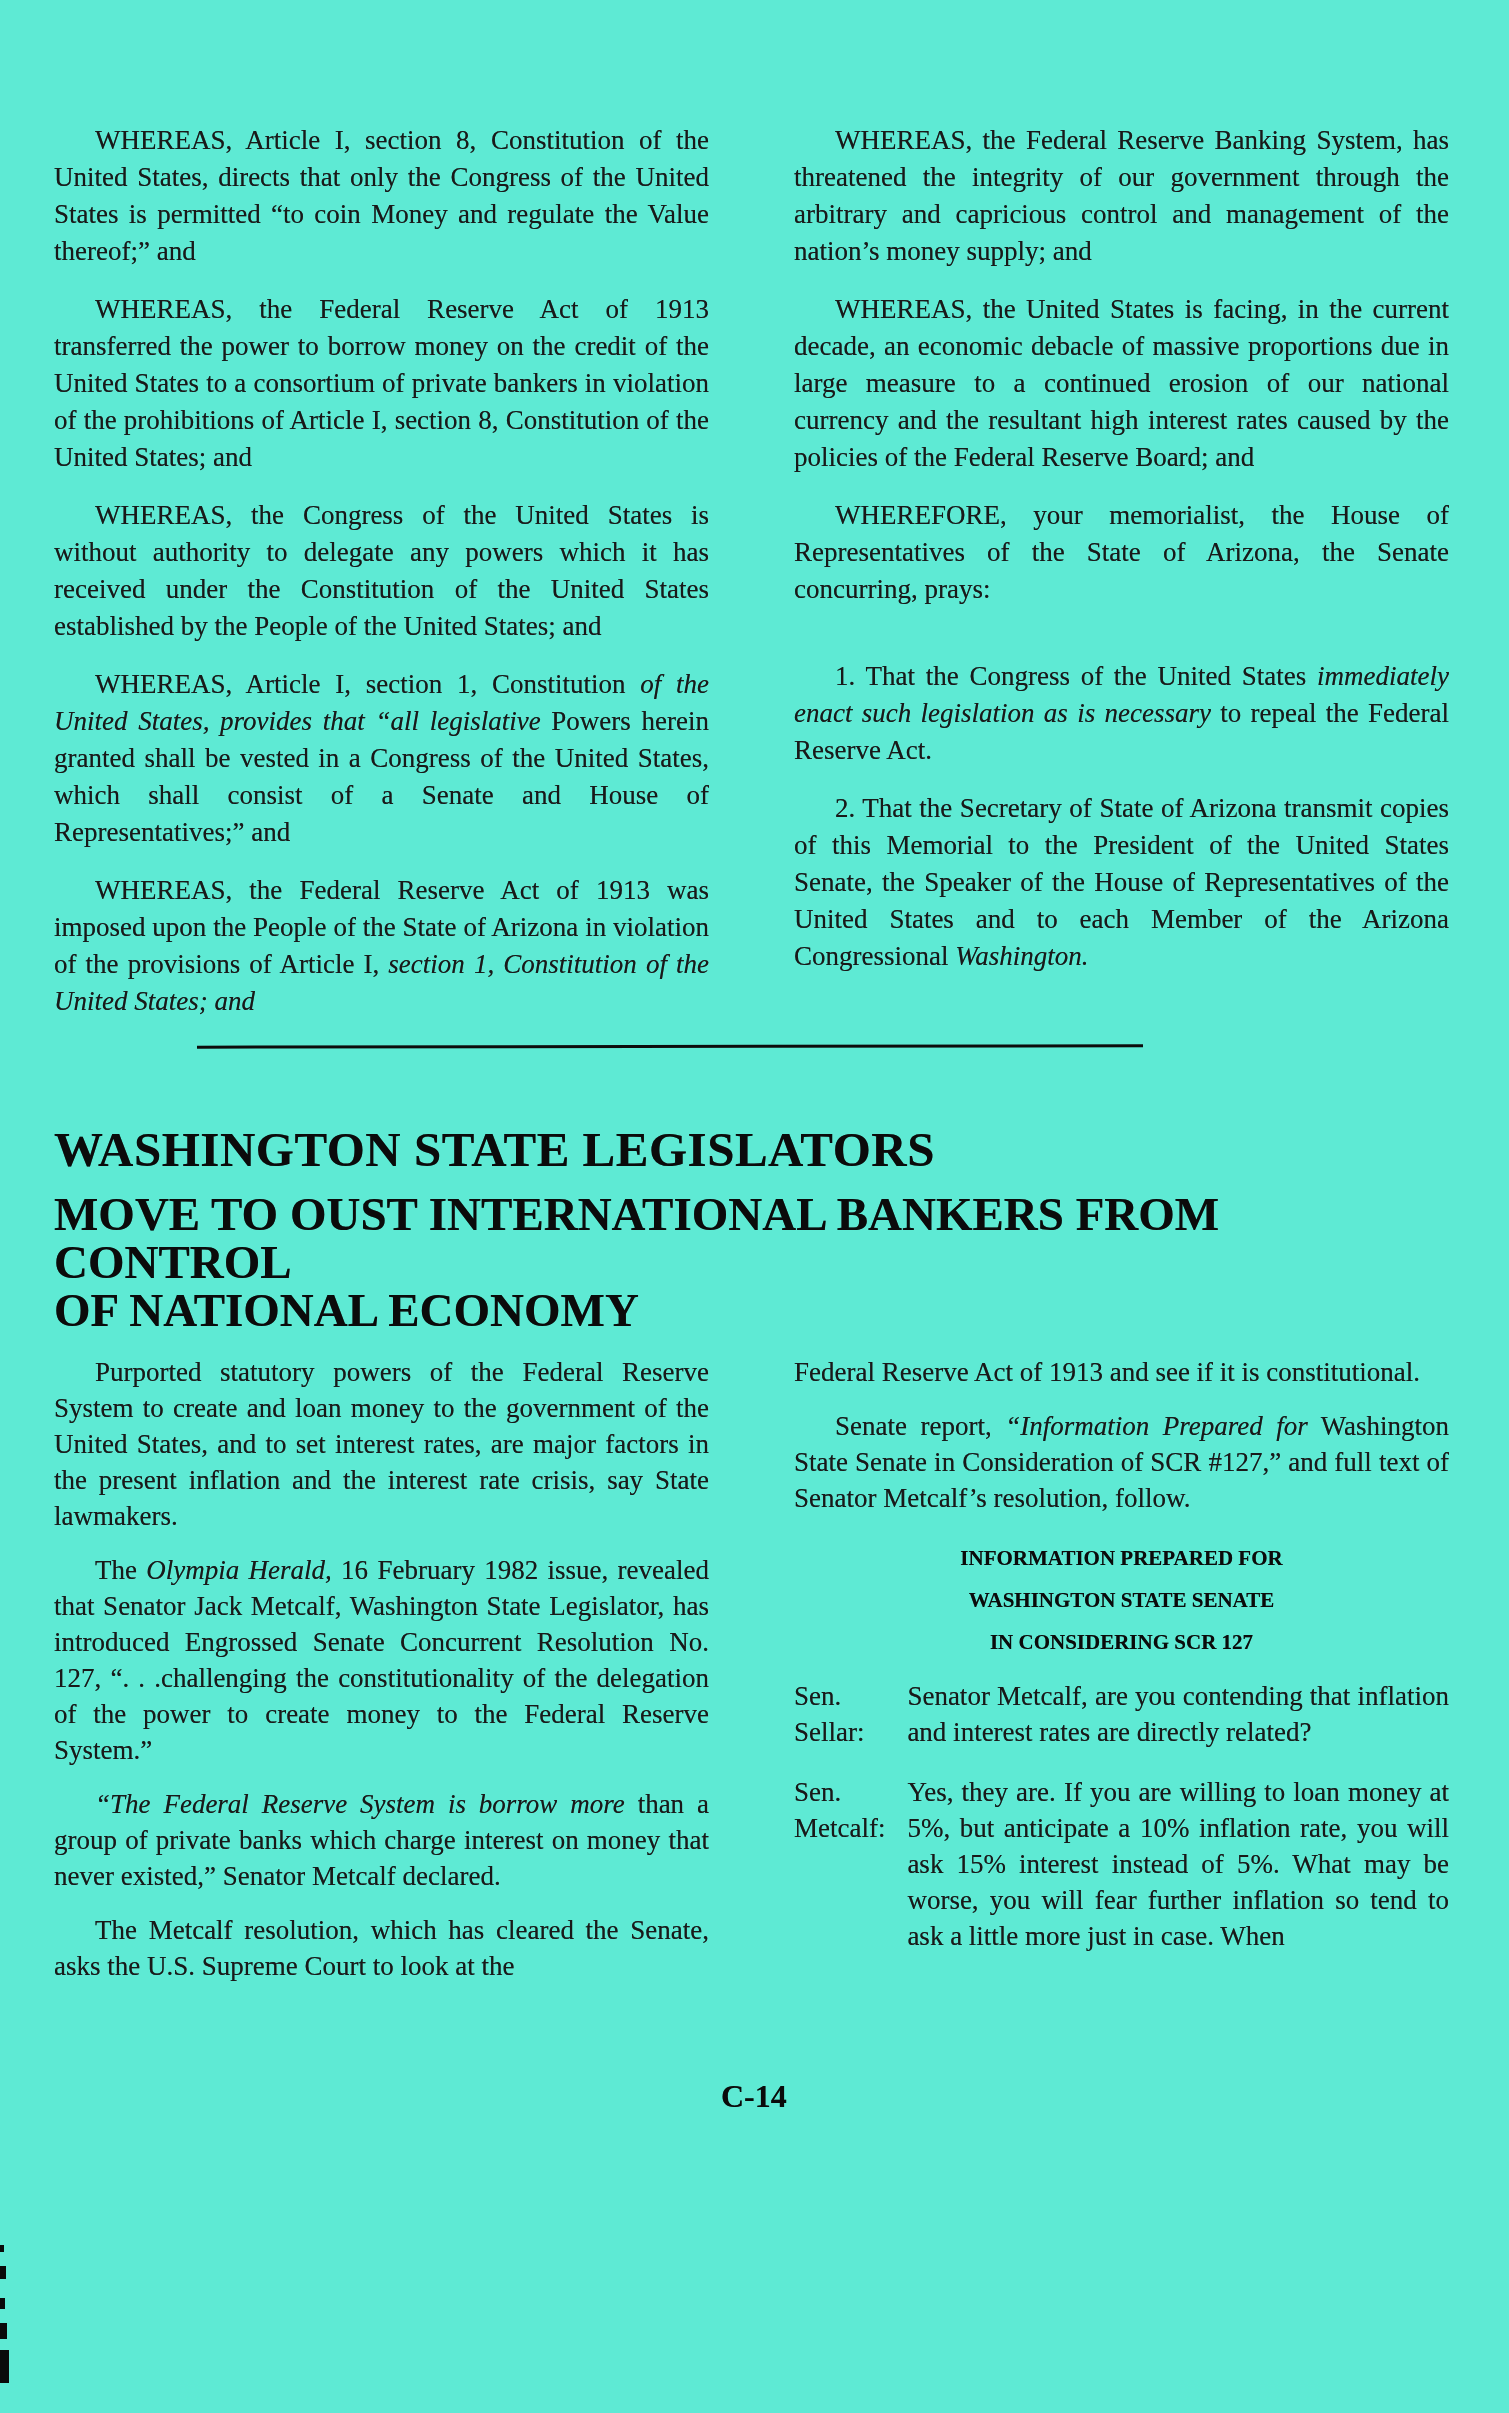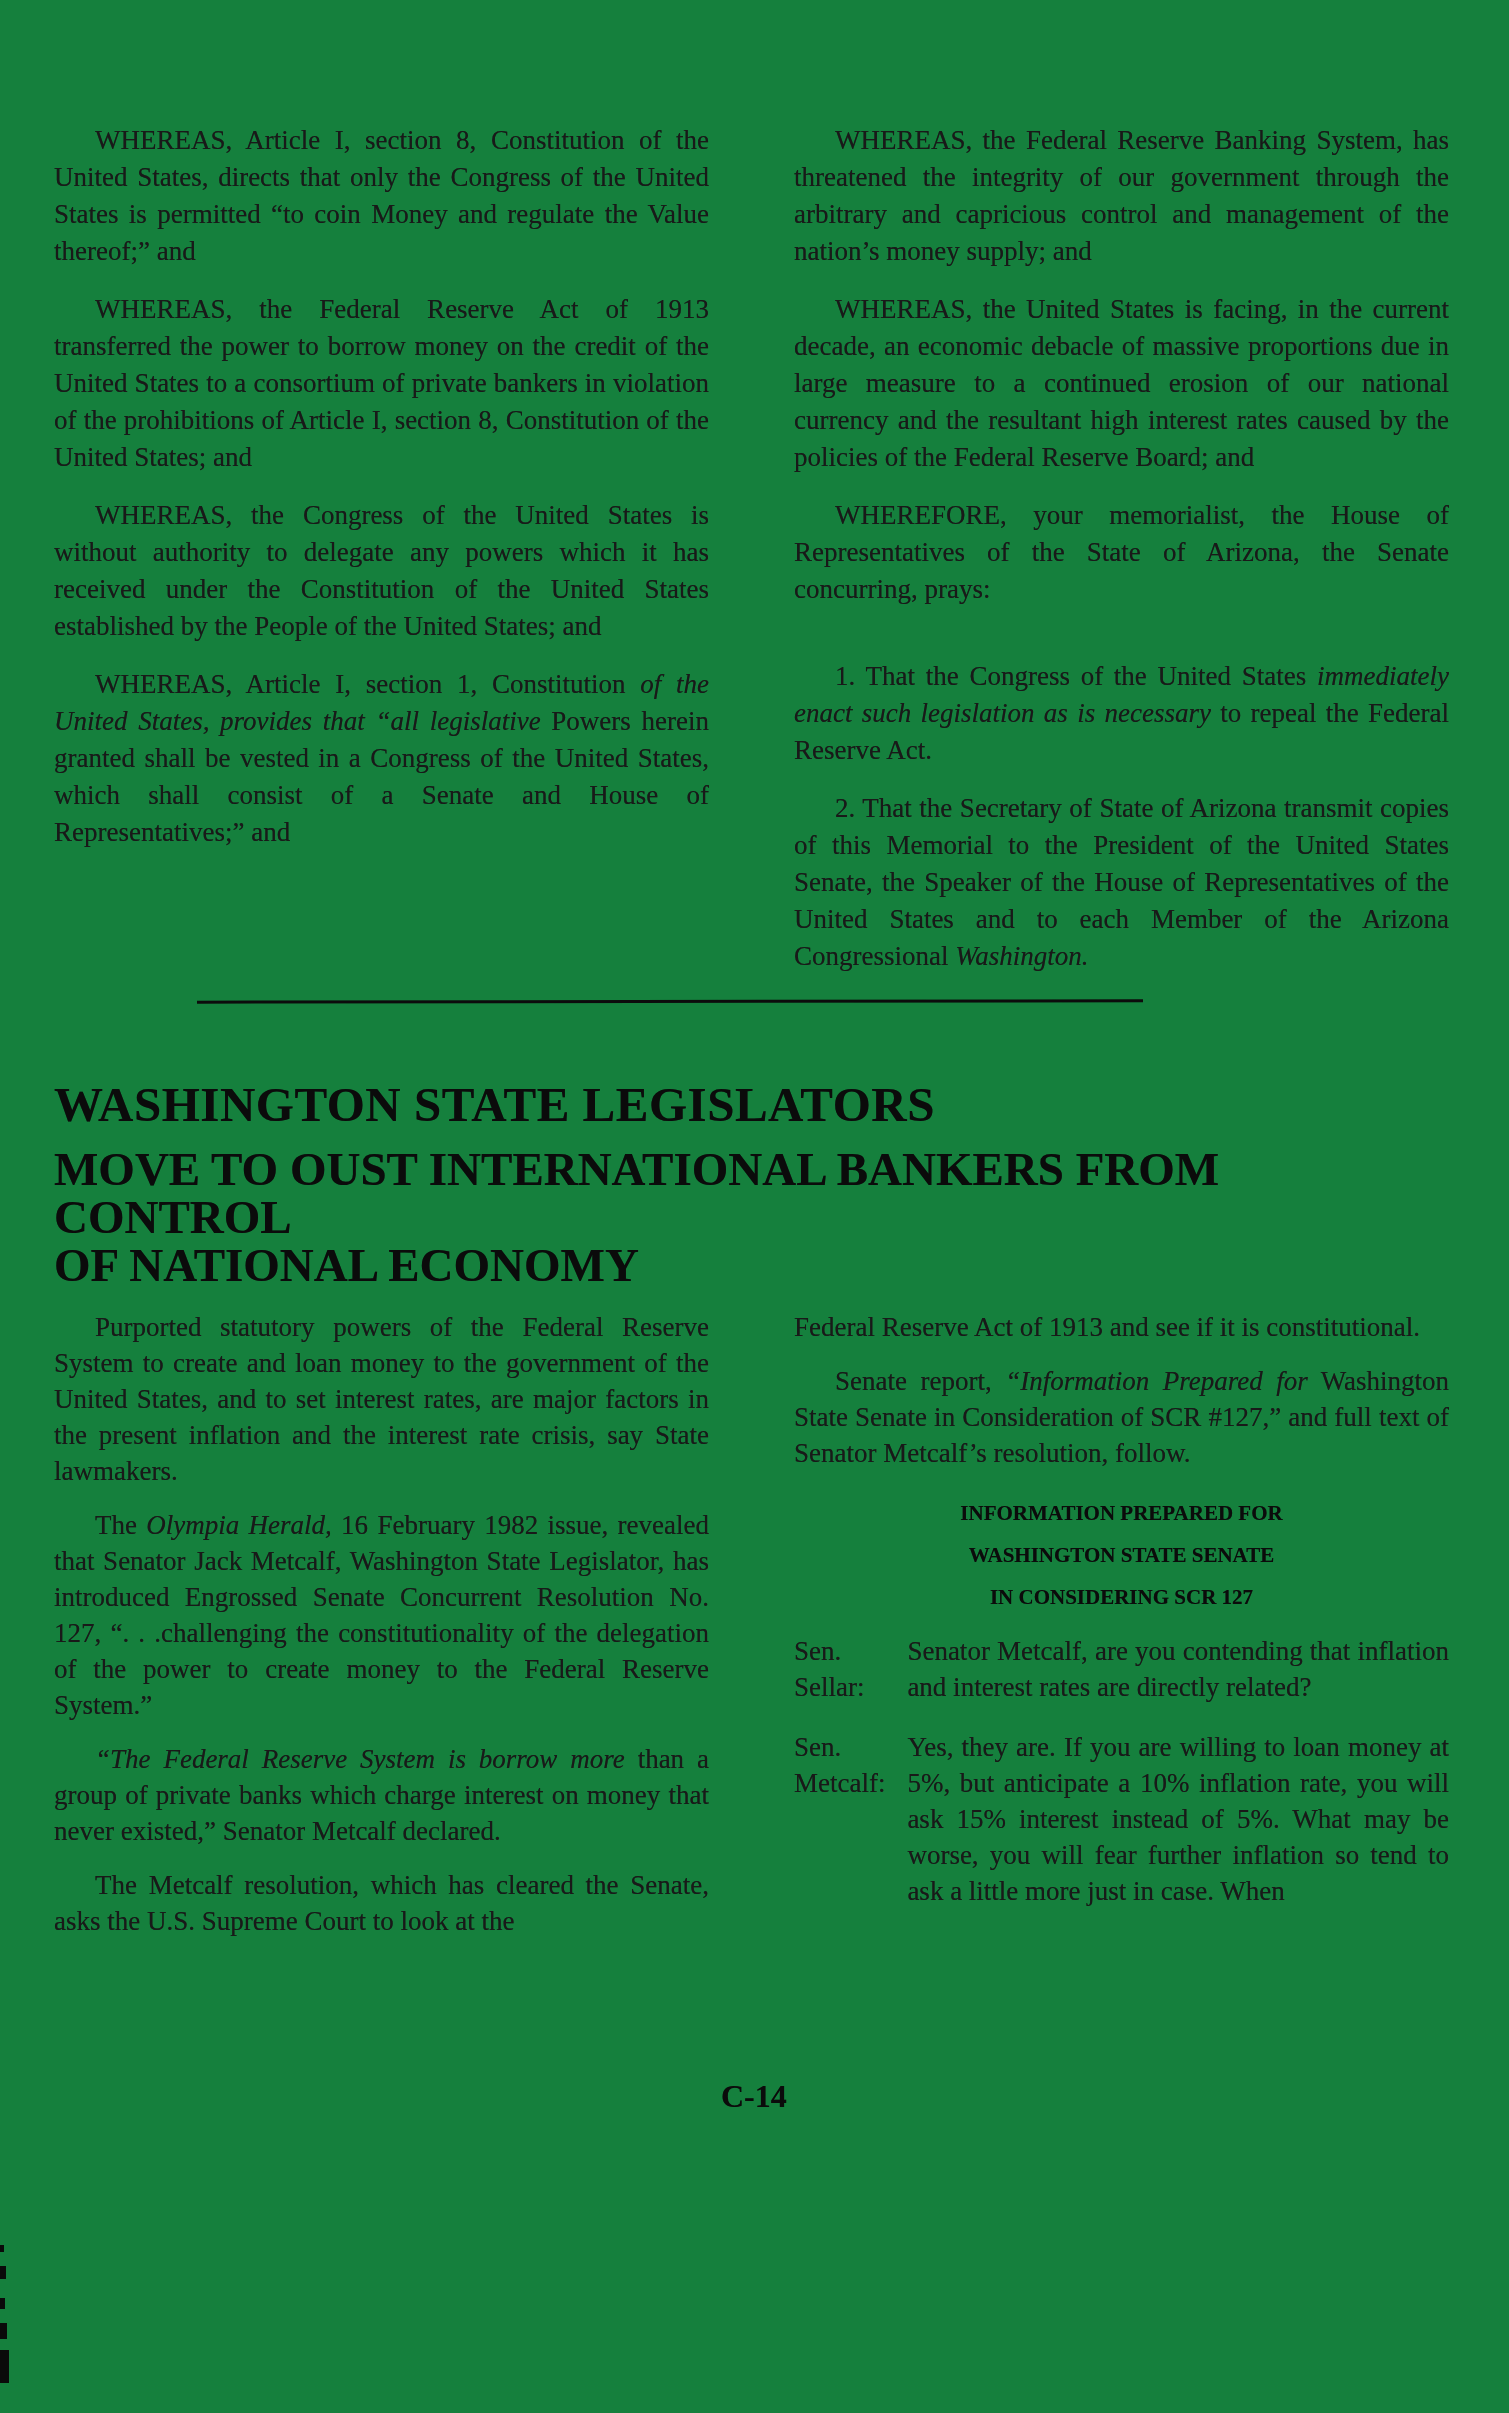--- a/index.html
+++ b/index.html
@@ -1,20 +1,20 @@
 <!DOCTYPE html>
 <html><head>
 <meta charset="utf-8">
 <style>
   html,body{margin:0;padding:0;background:#e8e8e6;}
   .page{
     position:relative;
     width:1509px;height:2414px;
     margin:0 auto;
-    background:#15803d;
+    background:#5eead4;
     color:#191919;
     font-family:"Liberation Serif","DejaVu Serif",serif;
     font-size:27px;line-height:37px;
     overflow:hidden;
     text-shadow:0 0 0.5px rgba(20,20,20,.55);
   }
   .content{padding:122px 60px 0 54px;}
   .cols{display:flex;gap:85px;}
   .col{flex:1 1 0;min-width:0;}
   .para{margin:0 0 21px 0;text-indent:41px;text-align:justify;}
@@ -67,20 +67,21 @@
 
 <div class="page">
   <div class="content">
 
     <div class="cols memorial">
       <div class="col">
           <p class="para"><span>WHEREAS, Article I, section 8, Constitution of the United States, directs that only the Congress of the United States is permitted “to coin Money and regulate the Value thereof;” and</span></p>
           <p class="para"><span>WHEREAS, the Federal Reserve Act of 1913 transferred the power to borrow money on the credit of the United States to a consortium of private bankers in violation of the prohibitions of Article I, section 8, Constitution of the United States; and</span></p>
           <p class="para"><span>WHEREAS, the Congress of the United States is without authority to delegate any powers which it has received under the Constitution of the United States established by the People of the United States; and</span></p>
           <p class="para"><span>WHEREAS, Article I, section 1, Constitution </span><i>of the United States, provides that “all legislative</i><span> Powers herein granted shall be vested in a Congress of the United States, which shall consist of a Senate and House of Representatives;” and</span></p>
+          <p class="para"><span>WHEREAS, the Federal Reserve Act of 1913 was imposed upon the People of the State of Arizona in violation of the provisions of Article I, </span><i>section 1, Constitution of the United States; and</i></p>
         </div>
       <div class="col">
           <p class="para"><span>WHEREAS, the Federal Reserve Banking System, has threatened the integrity of our government through the arbitrary and capricious control and management of the nation’s money supply; and</span></p>
           <p class="para"><span>WHEREAS, the United States is facing, in the current decade, an economic debacle of massive proportions due in large measure to a continued erosion of our national currency and the resultant high interest rates caused by the policies of the Federal Reserve Board; and</span></p>
           <p class="para"><span>WHEREFORE, your memorialist, the House of Representatives of the State of Arizona, the Senate concurring, prays:</span></p>
           <p class="para gap-before"><span>1. That the Congress of the United States </span><i>immediately enact such legislation as is necessary</i><span> to repeal the Federal Reserve Act.</span></p>
           <p class="para"><span>2. That the Secretary of State of Arizona transmit copies of this Memorial to the President of the United States Senate, the Speaker of the House of Representatives of the United States and to each Member of the Arizona Congressional </span><i>Washington.</i></p>
         </div>
     </div>
 

